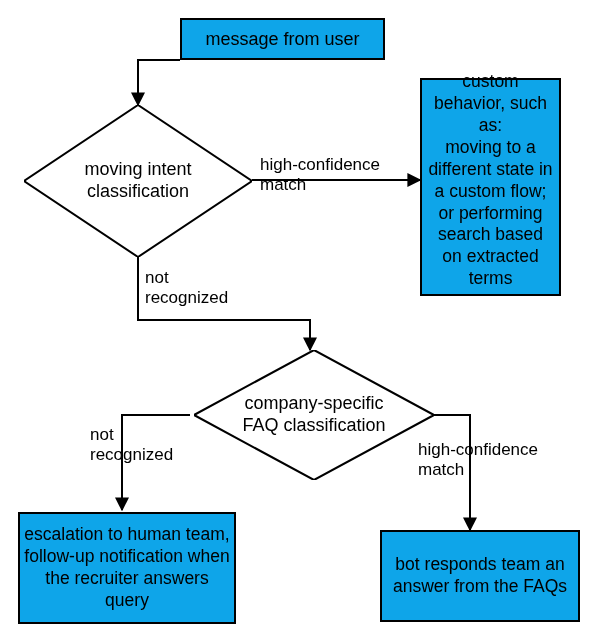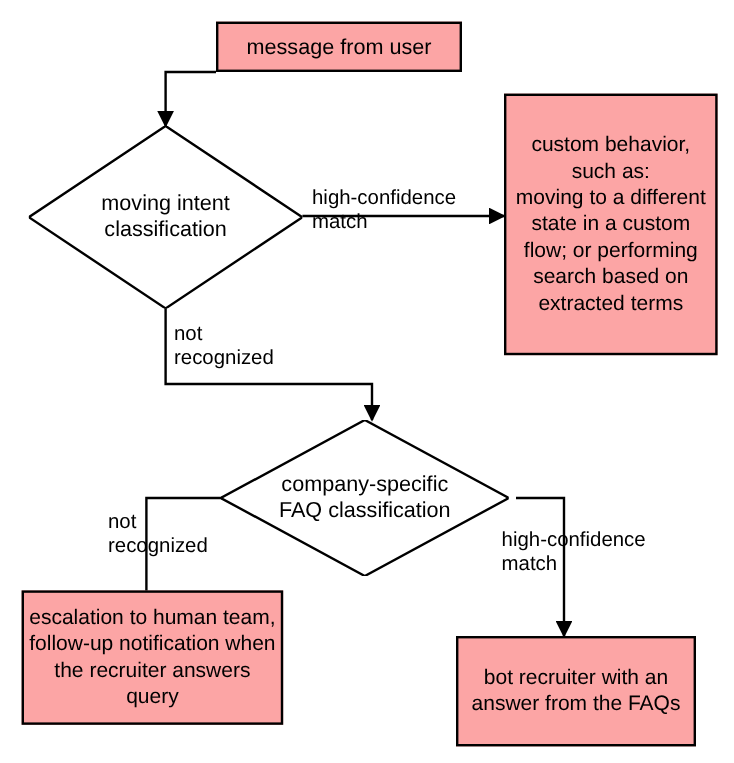--- a/index.html
+++ b/index.html
@@ -10,21 +10,21 @@
   }
   .canvas {
     position: relative;
     width: 612px;
     height: 636px;
     background: #ffffff;
   }
   .box {
     position: absolute;
     border: 2px solid #000;
-    background: #fca5a5;
+    background: #0ea5e9;
     display: flex;
     align-items: center;
     justify-content: center;
     text-align: center;
     font-size: 18px;
     line-height: 1.25;
     padding: 4px;
     box-sizing: border-box;
   }
   .diamond-wrap {
@@ -102,37 +102,37 @@
     <span>message from user</span>
   </div>
 
   <div class="diamond-wrap" style="left:24px; top:105px; width:228px; height:152px;">
     <svg class="diamond" viewBox="0 0 228 152" preserveAspectRatio="none">
       <polygon points="114,0 228,76 114,152 0,76"></polygon>
     </svg>
     <div class="diamond-label">moving intent classification</div>
   </div>
 
-  <div class="box" style="left:420px; top:78px; width:178px; height:218px; font-size:17.5px;">
+  <div class="box" style="left:420px; top:78px; width:141px; height:218px; font-size:17.5px;align-items:flex-end;">
     <span>custom behavior, such as:<br>moving to a different state in a custom flow; or performing search based on extracted terms</span>
   </div>
 
-  <div class="diamond-wrap" style="left:184px; top:350px; width:240px; height:130px;">
+  <div class="diamond-wrap" style="left:194px; top:350px; width:240px; height:130px;">
     <svg class="diamond" viewBox="0 0 240 130" preserveAspectRatio="none">
       <polygon points="120,0 240,65 120,130 0,65"></polygon>
     </svg>
     <div class="diamond-label" style="padding:0 30px;">company-specific FAQ classification</div>
   </div>
 
-  <div class="box" style="left:18px; top:492px; width:218px; height:112px; font-size:17.5px;">
+  <div class="box" style="left:18px; top:512px; width:218px; height:112px; font-size:17.5px;">
     <span>escalation to human team, follow-up notification when the recruiter answers query</span>
   </div>
 
   <div class="box" style="left:380px; top:530px; width:200px; height:92px; font-size:17.5px;">
-    <span>bot recruiter with an answer from the FAQs</span>
+    <span>bot responds team an answer from the FAQs</span>
   </div>
 
   <div class="edge-label" style="left:260px; top:155px; width:160px;">high-confidence<br>match</div>
 
   <div class="edge-label" style="left:145px; top:268px; width:100px; text-align:left;">not<br>recognized</div>
 
   <div class="edge-label" style="left:418px; top:440px; width:160px;">high-confidence<br>match</div>
 
   <div class="edge-label" style="left:90px; top:425px; width:100px;">not<br>recognized</div>
 

